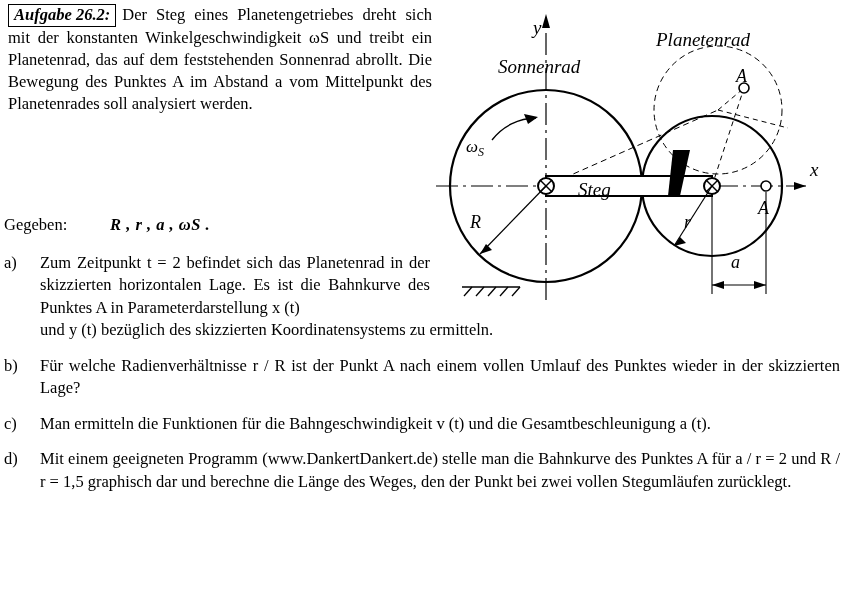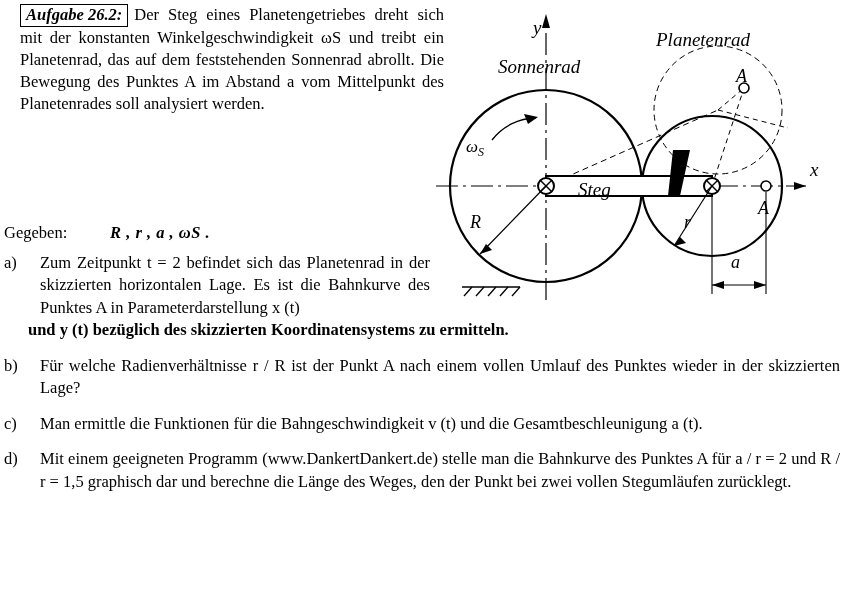--- a/index.html
+++ b/index.html
@@ -16,21 +16,21 @@
     overflow: hidden;
   }
   .page {
     position: relative;
     width: 844px;
     height: 601px;
   }
   
   .intro-block {
     position: absolute;
-    left: 20px;
+    left: 8px;
     top: 4px;
     width: 424px;
     font-size: 16.5px;
     line-height: 1.33;
     text-align: justify;
   }
   .task-badge {
     display: inline-block;
     border: 1.6px solid #000;
     padding: 1px 5px 2px 5px;
@@ -47,21 +47,20 @@
   .given {
     position: absolute;
     left: 4px;
     top: 215px;
     width: 424px;
     font-size: 16.5px;
   }
   .given .gl {
     display: inline-block;
     width: 106px;
-    margin-top: 8px;
   }
   .given .sym {
     font-style: italic;
     font-weight: bold;
     letter-spacing: 0.5px;
     margin-top: 24px;
   }
   
   .items {
     position: absolute;
@@ -114,31 +113,31 @@
 
   <div class="given">
     <span class="gl">Gegeben:</span><span class="sym">R ,  r ,  a ,  ωS .</span>
   </div>
 
   <div class="items">
 
     <div class="item narrow">
       <span class="lbl">a)</span>
       <div class="body">Zum Zeitpunkt  t = 2  befindet sich das Planetenrad in der skizzierten horizontalen Lage. Es ist die Bahnkurve des Punktes A in Parameterdarstellung x (t)</div>
-      <div style="margin-left:24px; width:800px;font-weight:bold;">und y (t) bezüglich des skizzierten Koordinatensystems zu ermitteln.</div>
+      <div style="margin-left:36px; width:800px;">und y (t) bezüglich des skizzierten Koordinatensystems zu ermitteln.</div>
     </div>
 
     <div class="item" style="margin-top:4px;">
       <span class="lbl">b)</span>
       <div class="body wide-line">Für welche Radienverhältnisse r / R ist der Punkt A nach einem vollen Umlauf des Punktes wieder in der skizzierten Lage?</div>
     </div>
 
     <div class="item">
       <span class="lbl">c)</span>
-      <div class="body wide-line">Man ermittle die Funktionen für die Bahngeschwindigkeit v (t) und die Gesamtbeschleunigung a (t).</div>
+      <div class="body wide-line">Man ermitteln die Funktionen für die Bahngeschwindigkeit v (t) und die Gesamtbeschleunigung a (t).</div>
     </div>
 
     <div class="item">
       <span class="lbl">d)</span>
       <div class="body wide-line">Mit einem geeigneten Programm (www.DankertDankert.de) stelle man die Bahnkurve des Punktes A für   a / r = 2   und R / r = 1,5   graphisch dar und berechne die Länge des Weges, den der Punkt bei zwei vollen Stegumläufen zurücklegt.</div>
     </div>
 
   </div>
 
   <div class="figure">

